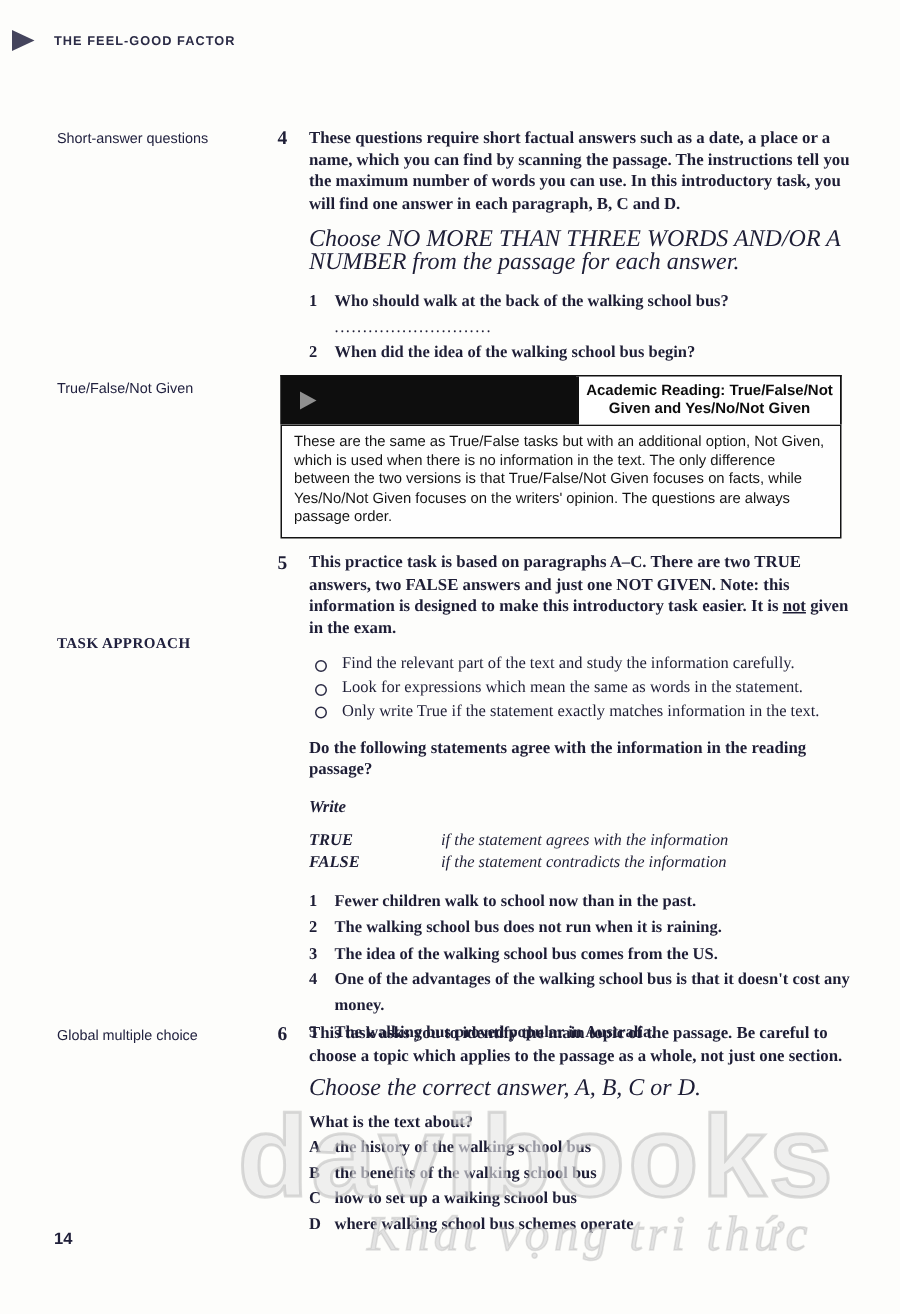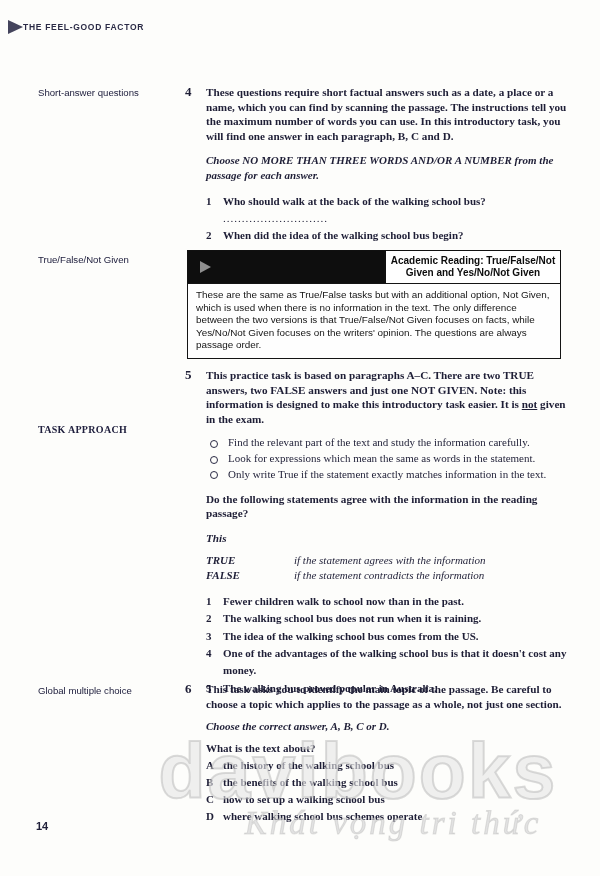--- a/index.html
+++ b/index.html
@@ -2,35 +2,35 @@
 <html><head>
 <meta charset="utf-8">
 <style>
   html,body{margin:0;padding:0;background:#e9e9e9;}
   .page{
     position:relative;width:600px;height:876px;background:#fdfdfb;
     font-family:"Liberation Serif",serif;color:#1e1e36;overflow:hidden;
     margin:0 auto;
   }
   
-  .top-header{position:absolute;top:20px;left:8px;display:flex;align-items:center;}
+  .top-header{position:absolute;top:20px;left:8px;display:flex;align-items:center;gap:13px;}
   .tri-icon{width:0;height:0;border-left:15px solid #44445c;border-top:7px solid transparent;border-bottom:7px solid transparent;}
   .top-title{font-family:"Liberation Sans",sans-serif;font-weight:bold;font-size:8.5px;letter-spacing:.7px;color:#2b2b46;}
 
   
   .mlabel{position:absolute;left:38px;font-family:"Liberation Sans",sans-serif;font-size:9.6px;color:#21213f;width:140px;}
   .mlabel.serifcaps{font-family:"Liberation Serif",serif;font-weight:bold;font-size:10px;letter-spacing:.3px;}
 
   
   .block{position:absolute;left:185px;width:384px;}
   .task{display:flex;}
   .task-num{width:21px;flex:0 0 21px;font-weight:bold;font-size:13px;line-height:14.6px;}
   .task-body{flex:1;}
   .para{font-size:11.2px;line-height:14.6px;font-weight:bold;}
-  .instr{font-size:11px;line-height:14.6px;font-weight:bold;font-style:italic;margin-top:10px;}
+  .instr{font-size:16px;line-height:14.6px;font-weight:normal;font-style:italic;margin-top:10px;}
   .plain-q{font-size:11px;line-height:15.5px;font-weight:600;margin-top:7px;}
 
   .qlist{margin-top:10px;}
   .qrow{display:flex;font-size:11px;line-height:17.4px;font-weight:600;}
   .qrow .qnum{width:17px;flex:0 0 17px;font-weight:bold;}
   .leader{letter-spacing:1px;font-weight:normal;}
 
   
   .eb{position:absolute;left:187px;top:250px;width:374px;font-family:"Liberation Sans",sans-serif;}
   .eb-header{display:flex;height:32px;border:1px solid #101010;border-bottom:none;background:#0e0e0e;}
@@ -139,21 +139,21 @@
             <span class="bullet"></span>
             <span>Look for expressions which mean the same as words in the statement.</span>
           </div>
           <div class="brow">
             <span class="bullet"></span>
             <span>Only write True if the statement exactly matches information in the text.</span>
           </div>
         </div>
 
         <div class="para" style="margin-top:9px;">Do the following statements agree with the information in the reading passage?</div>
-        <div class="write-label">This</div>
+        <div class="write-label">Write</div>
 
         <div class="defs">
           <div class="defrow">
             <span class="defterm">TRUE</span>
             <span class="defdef">if the statement agrees with the information</span>
           </div>
           <div class="defrow">
             <span class="defterm">FALSE</span>
             <span class="defdef">if the statement contradicts the information</span>
           </div>

